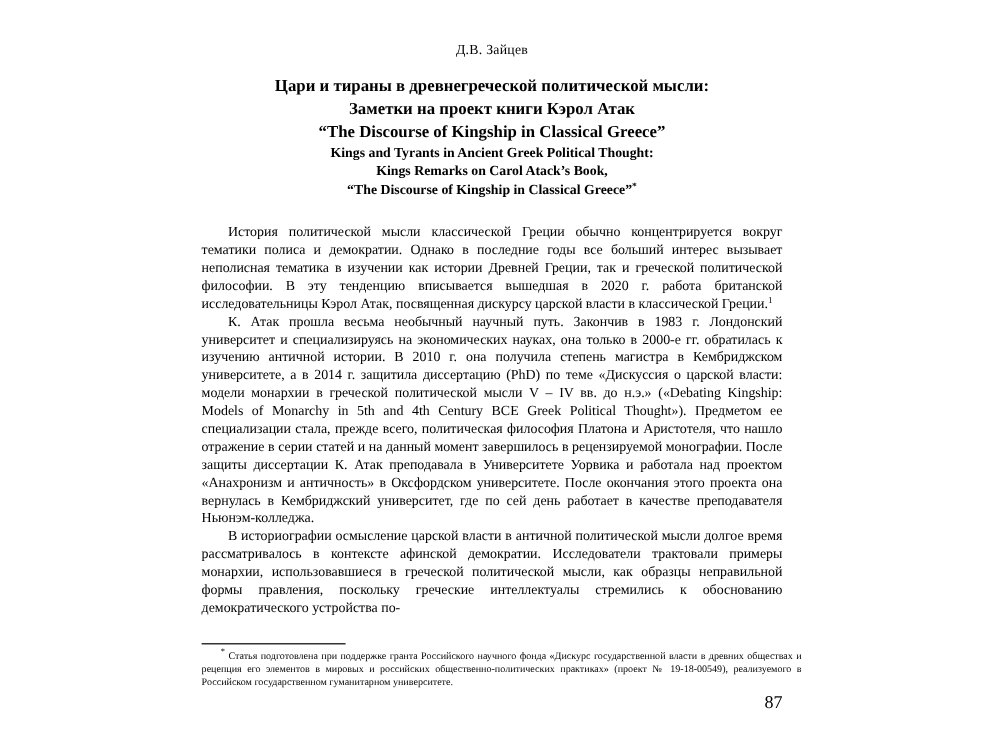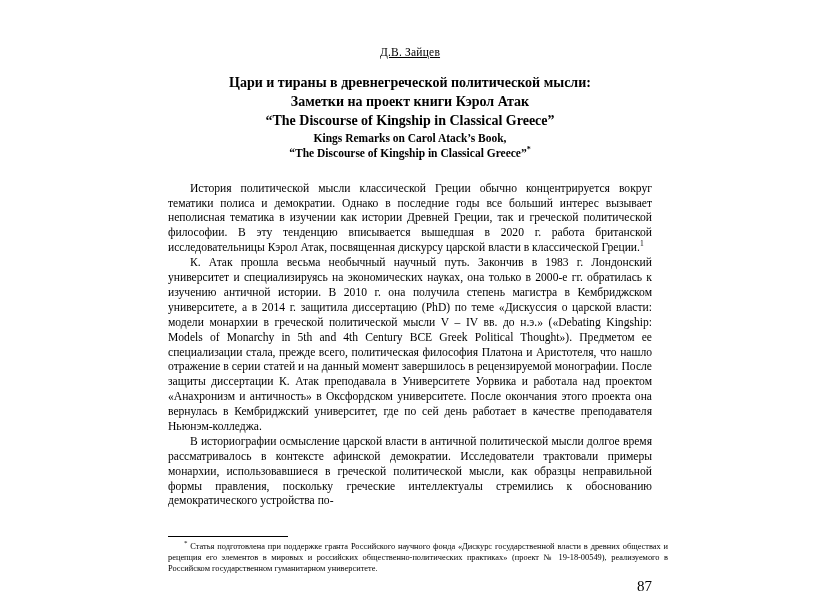--- a/index.html
+++ b/index.html
@@ -17,24 +17,23 @@
   .page {
     position: relative;
     width: 820px;
     height: 609px;
     box-sizing: border-box;
     padding: 30px 168px 0 168px;
   }
   .author-top {
     text-align: center;
     font-size: 11.5px;
-    margin-top: 16px;
+    margin-top: 6px;
     margin-bottom: 16px;
     letter-spacing: 0.2px;
-    text-decoration: underline;
   }
   .title-ru {
     text-align: center;
     font-weight: bold;
     font-size: 14px;
     line-height: 1.35;
   }
   .author-en {
     text-align: center;
     font-size: 11.5px;
@@ -103,20 +102,21 @@
   <div class="author-top">Д.В. Зайцев</div>
 
   <div class="title-ru">
     <div>Цари и тираны в древнегреческой политической мысли:</div>
     <div>Заметки на проект книги Кэрол Атак</div>
     <div>“The Discourse of Kingship in Classical Greece”</div>
   </div>
 
 
   <div class="title-en">
+    <div>Kings and Tyrants in Ancient Greek Political Thought:</div>
     <div>Kings Remarks on Carol Atack’s Book,</div>
     <div><span>“The Discourse of Kingship in Classical Greece”</span><sup>*</sup></div>
   </div>
 
   <div class="body-text">
     <p><span>История политической мысли классической Греции обычно концентрируется вокруг тематики полиса и демократии. Однако в последние годы все больший интерес вызывает неполисная тематика в изучении как истории Древней Греции, так и греческой политической философии. В эту тенденцию вписывается вышедшая в 2020 г. работа британской исследовательницы Кэрол Атак, посвященная дискурсу царской власти в классической Греции.</span><sup>1</sup></p>
     <p><span>К. Атак прошла весьма необычный научный путь. Закончив в 1983 г. Лондонский университет и специализируясь на экономических науках, она только в 2000-е гг. обратилась к изучению античной истории. В 2010 г. она получила степень магистра в Кембриджском университете, а в 2014 г. защитила диссертацию (PhD) по теме «Дискуссия о царской власти: модели монархии в греческой политической мысли V – IV вв. до н.э.» («Debating Kingship: Models of Monarchy in 5th and 4th Century BCE Greek Political Thought»). Предметом ее специализации стала, прежде всего, политическая философия Платона и Аристотеля, что нашло отражение в серии статей и на данный момент завершилось в рецензируемой монографии. После защиты диссертации К. Атак преподавала в Университете Уорвика и работала над проектом «Анахронизм и античность» в Оксфордском университете. После окончания этого проекта она вернулась в Кембриджский университет, где по сей день работает в качестве преподавателя Ньюнэм-колледжа.</span></p>
     <p><span>В историографии осмысление царской власти в античной политической мысли долгое время рассматривалось в контексте афинской демократии. Исследователи трактовали примеры монархии, использовавшиеся в греческой политической мысли, как образцы неправильной формы правления, поскольку греческие интеллектуалы стремились к обоснованию демократического устройства по-</span></p>
   </div>
 

